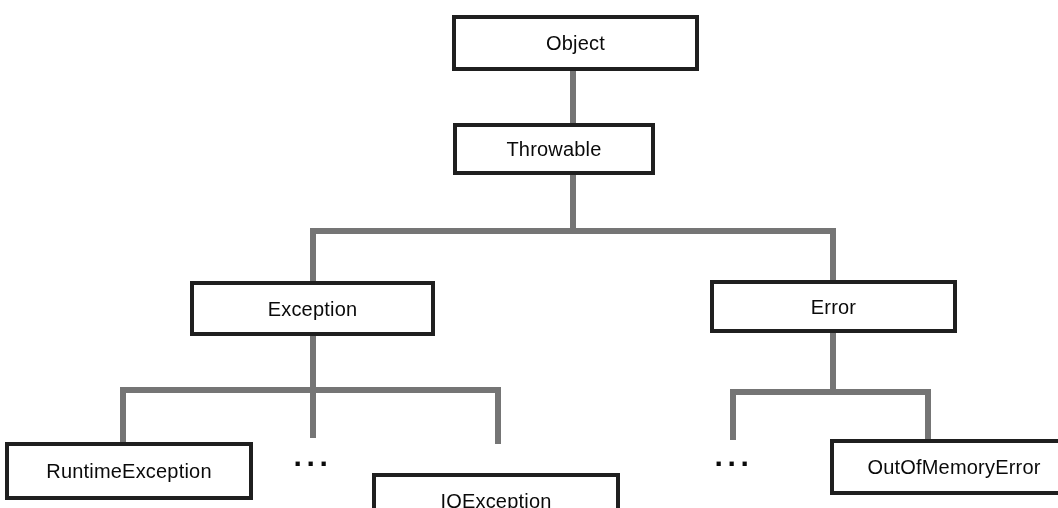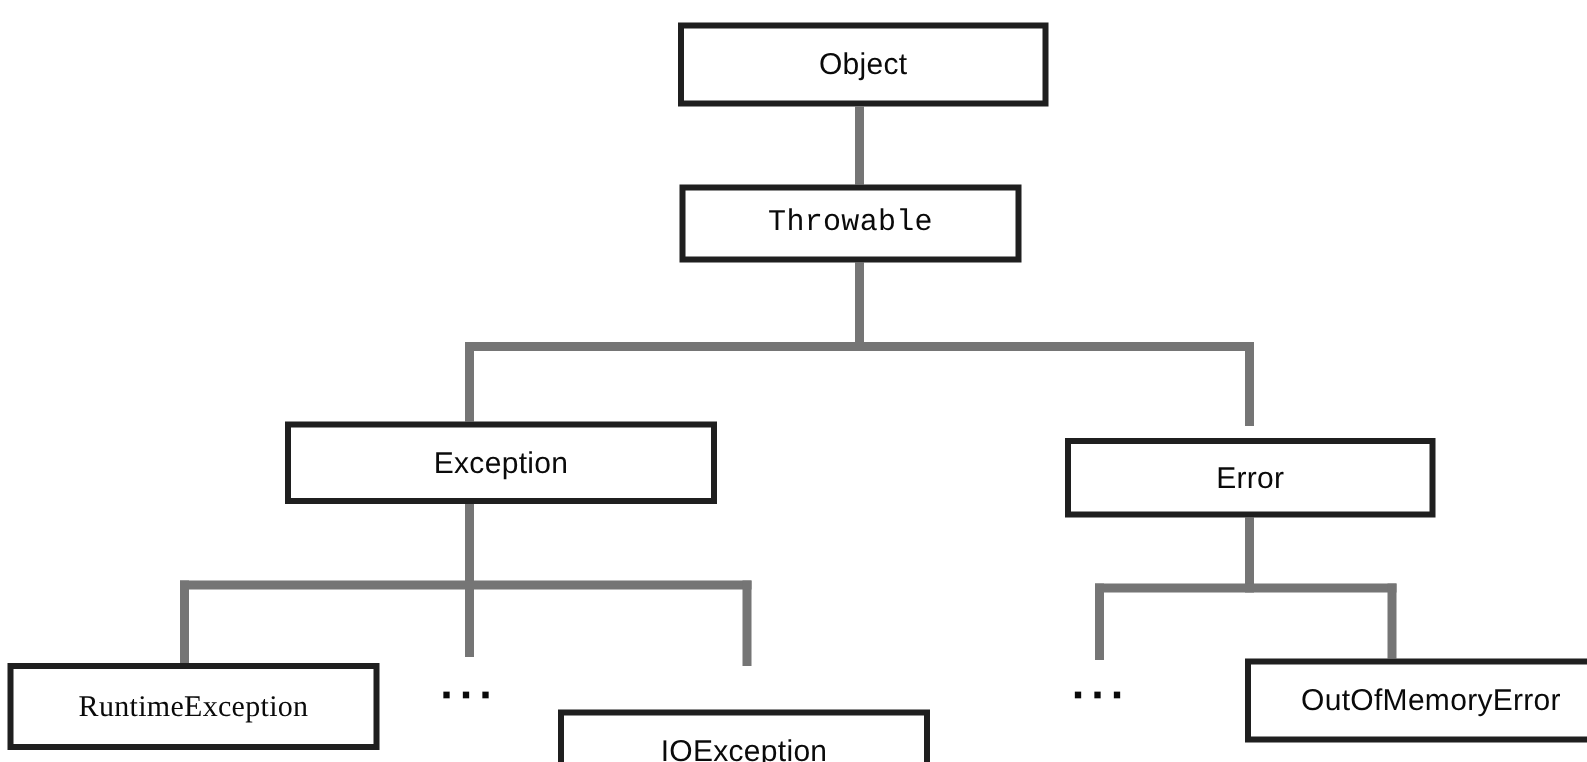--- a/index.html
+++ b/index.html
@@ -51,24 +51,24 @@
     z-index: 2;
     color: var(--text-color);
     font-size: 30px;
     font-weight: 700;
     letter-spacing: 3px;
     line-height: 1;
     transform: translate(-50%, -50%);
   }
   
   .n-object            { left: 452px; top: 15px;  width: 247px; height: 56px; }
-  .n-throwable         { left: 453px; top: 123px; width: 228px; height: 52px; font-family: Liberation Mono, monospace; }
-  .n-exception         { left: 190px; top: 281px; width: 288px; height: 55px; }
-  .n-error             { left: 710px; top: 292px; width: 247px; height: 53px; }
-  .n-runtime-exception { left: 5px;   top: 442px; width: 248px; height: 58px; font-family: Liberation Serif, serif; }
+  .n-throwable         { left: 453px; top: 123px; width: 202px; height: 52px; }
+  .n-exception         { left: 190px; top: 281px; width: 245px; height: 55px; }
+  .n-error             { left: 710px; top: 280px; width: 247px; height: 53px; }
+  .n-runtime-exception { left: 5px;   top: 442px; width: 248px; height: 58px; }
   .n-io-exception      { left: 372px; top: 440px; width: 248px; height: 55px; margin-top: 33px; }
   .n-out-of-memory     { left: 830px; top: 439px; width: 248px; height: 56px; }
   .e-exception-dots    { left: 313px; top: 464px; }
   .e-error-dots        { left: 734px; top: 464px; }
 </style>
 </head>
 <body>
 
 <div class="canvas">
 

